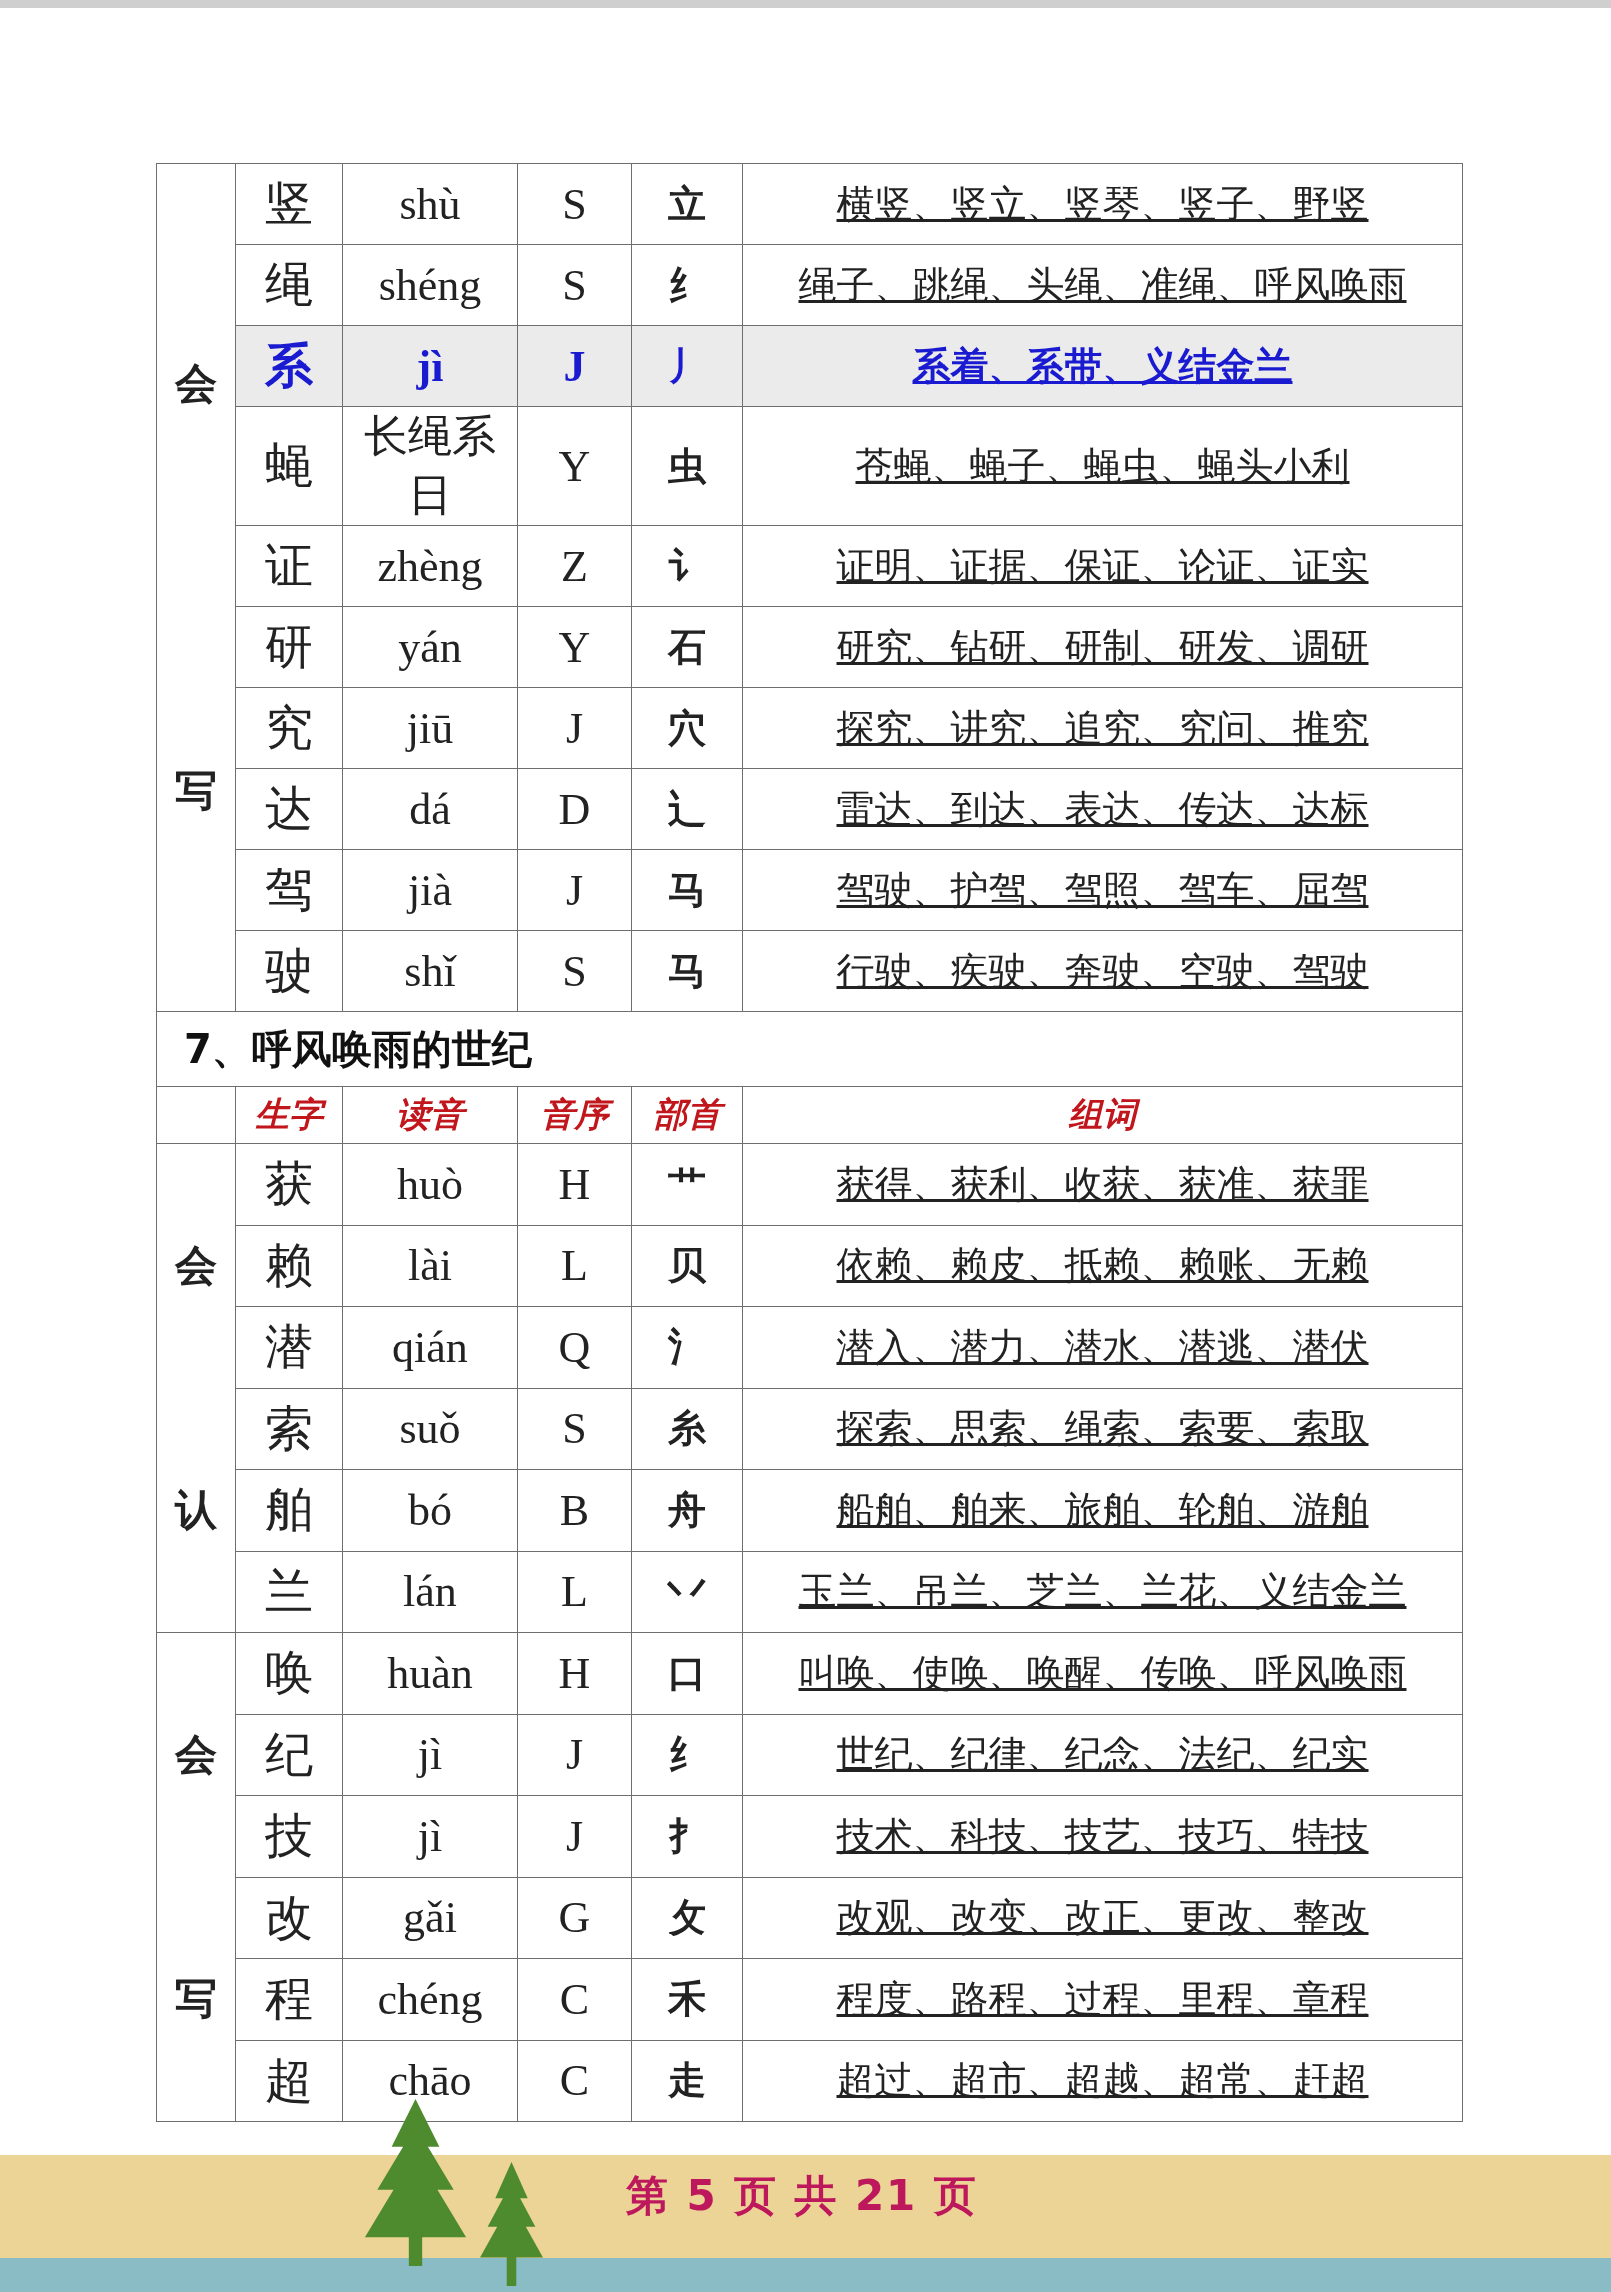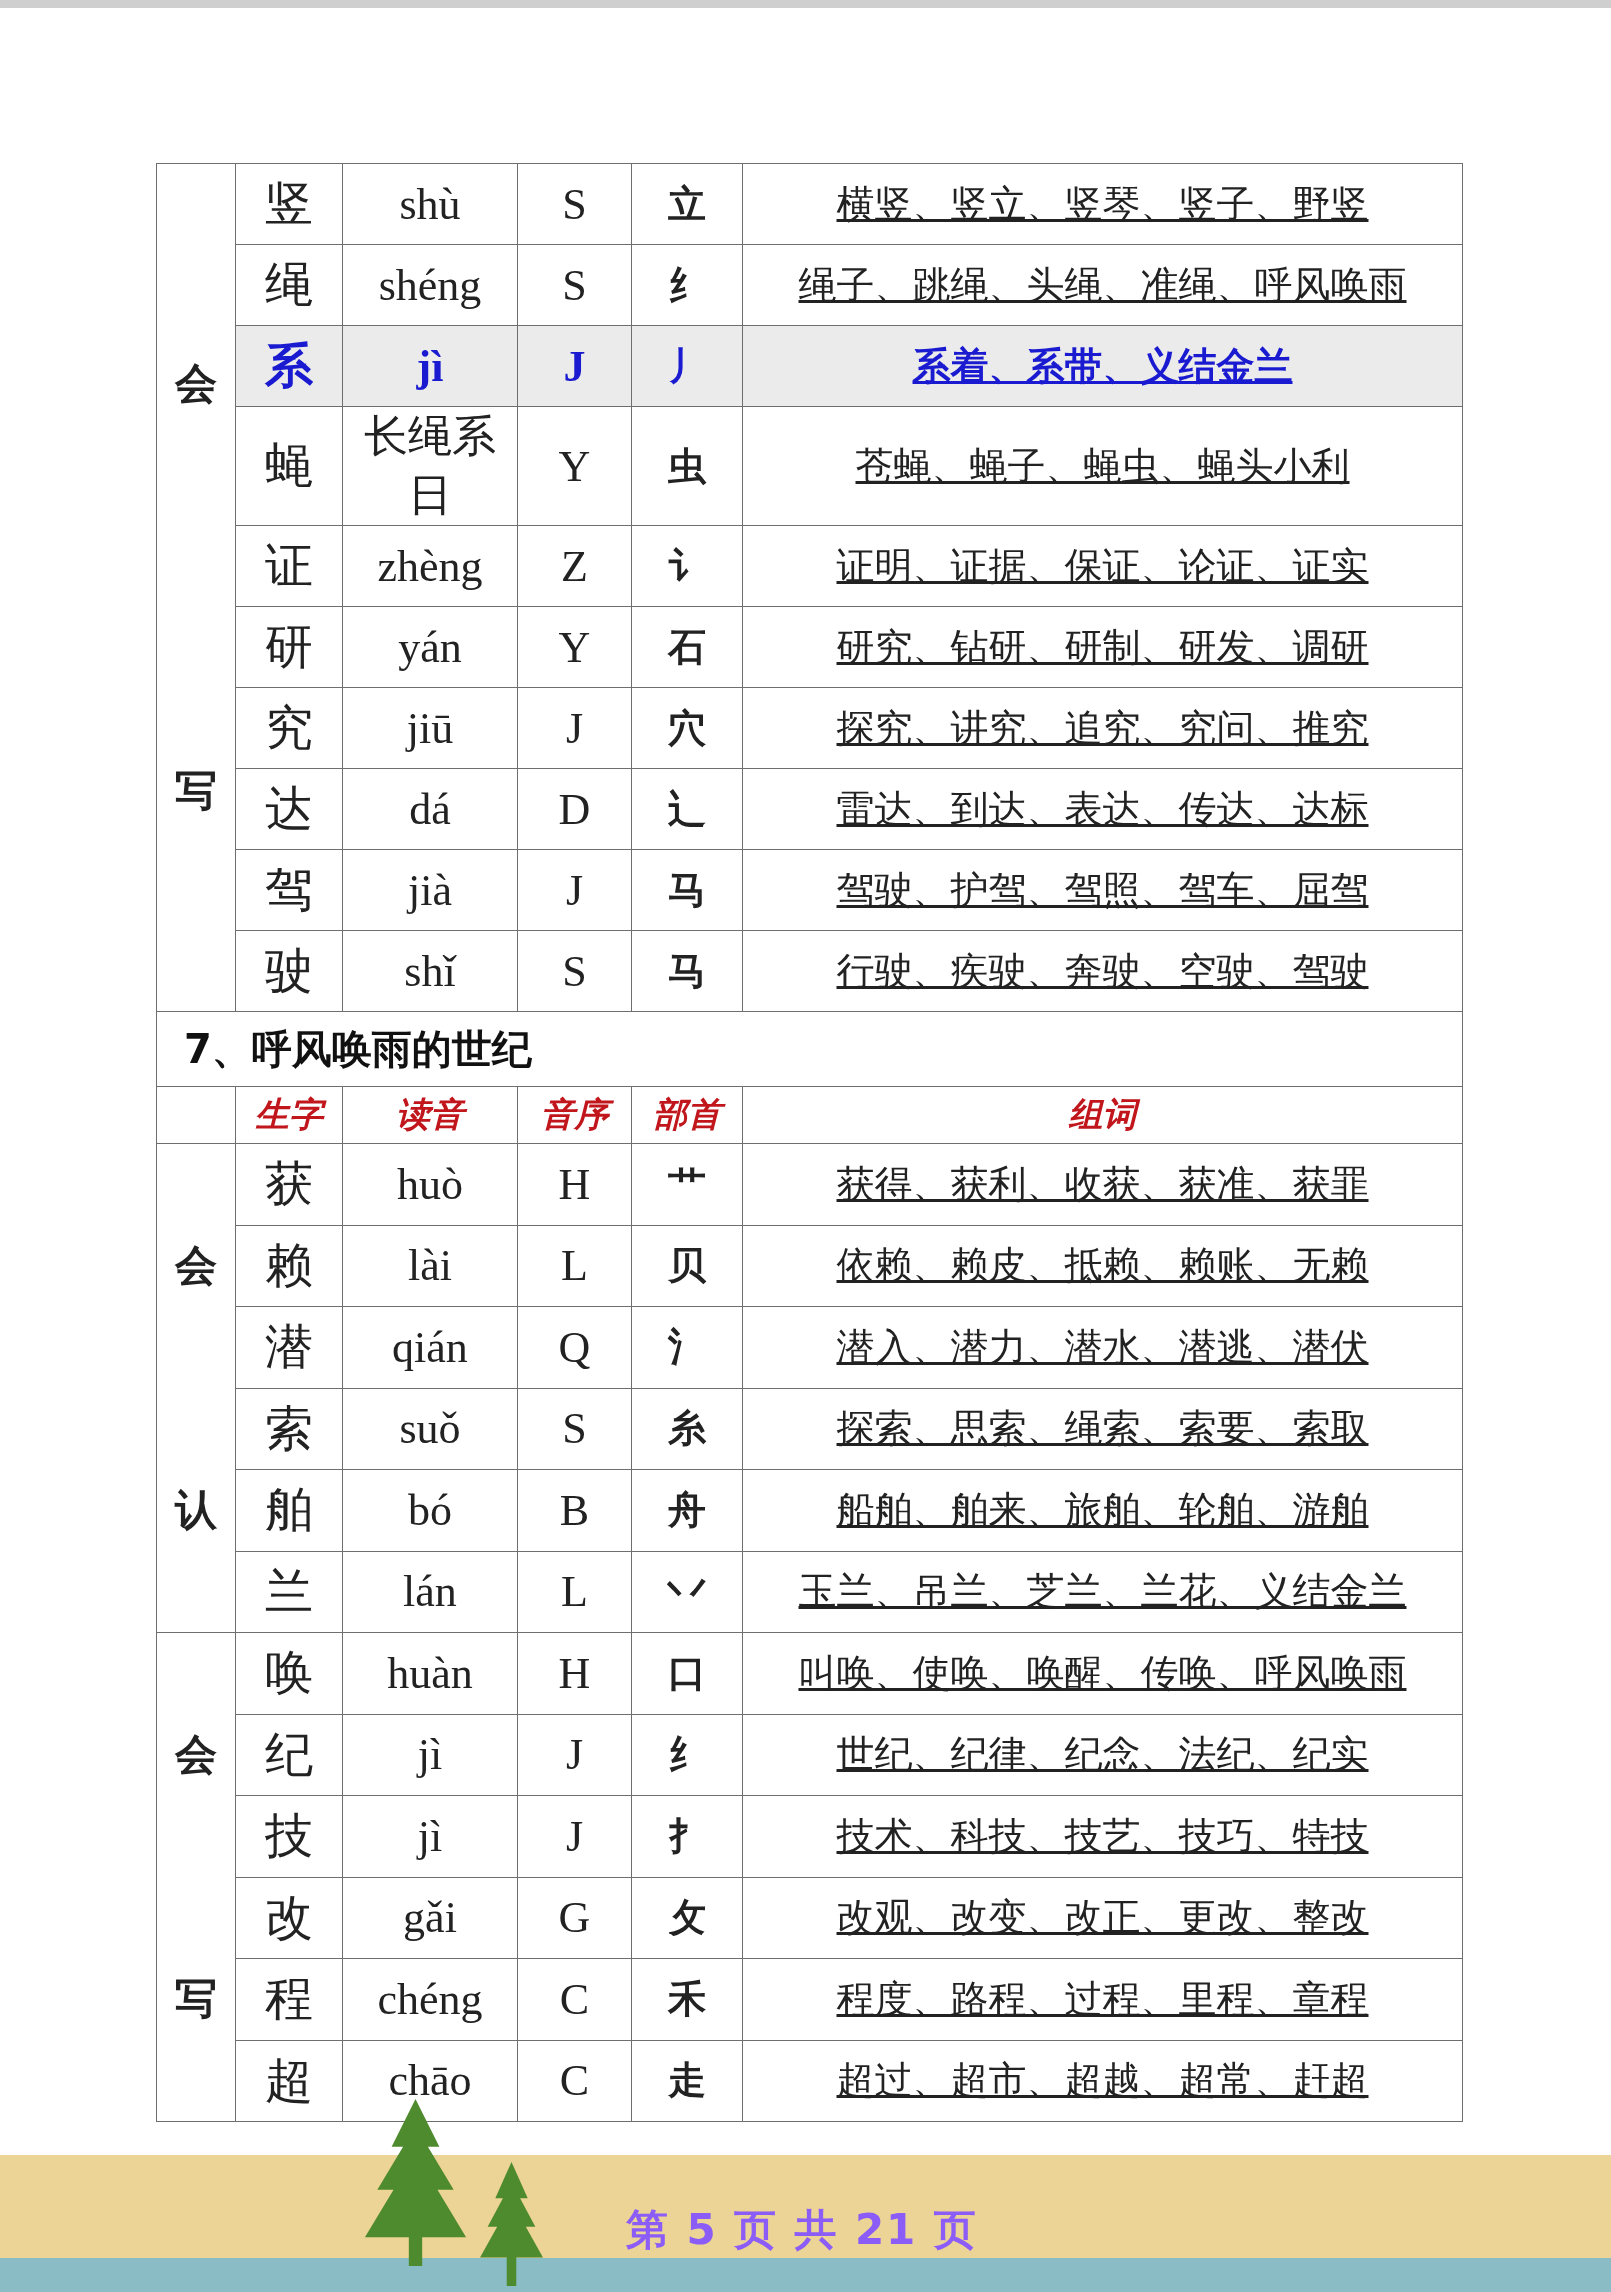--- a/index.html
+++ b/index.html
@@ -11,21 +11,21 @@
   td.zi{font-size:48px;font-family:"DejaVu Serif",serif;}
   td.py{font-size:44px;font-family:"Liberation Serif",serif;}
   td.xu{font-size:44px;font-family:"Liberation Serif",serif;}
   td.bs{font-size:38px;font-weight:bold;font-family:"DejaVu Serif",serif;}
   td.zc{text-align:left;padding-left:23px;font-size:38px;font-family:"DejaVu Sans",sans-serif;color:#333;white-space:nowrap;text-decoration:underline;}
   tr.hl td.zi,tr.hl td.py,tr.hl td.xu,tr.hl td.bs,tr.hl td.zc{background:#ebebeb;color:#1a1ad0;font-weight:bold;}
   tr.title td{text-align:left;padding-left:27px;font-size:40px;font-weight:bold;font-family:"DejaVu Sans",sans-serif;color:#111;}
   tr.head td{color:#c0161c;font-weight:bold;font-size:34px;font-family:"DejaVu Sans",sans-serif;}
   .footer-band{position:absolute;left:0;top:2155px;width:1612px;height:103px;background:#ecd396;}
   .footer-water{position:absolute;left:0;top:2258px;width:1612px;height:34px;background:#89bcc4;}
-  .page-num{position:absolute;left:626px;top:2168px;font-size:42px;font-weight:bold;font-family:"DejaVu Sans",sans-serif;color:#8b5cf6;letter-spacing:1.9px;margin-top:34px;}
+  .page-num{position:absolute;left:626px;top:2168px;font-size:42px;font-weight:bold;font-family:"DejaVu Sans",sans-serif;color:#be185d;letter-spacing:1.9px;}
   .tree{position:absolute;}
 </style>
 </head>
 <body>
 
 <div class="topbar"></div>
 
 <table class="vocab">
   <colgroup>
     <col style="width:79px">

